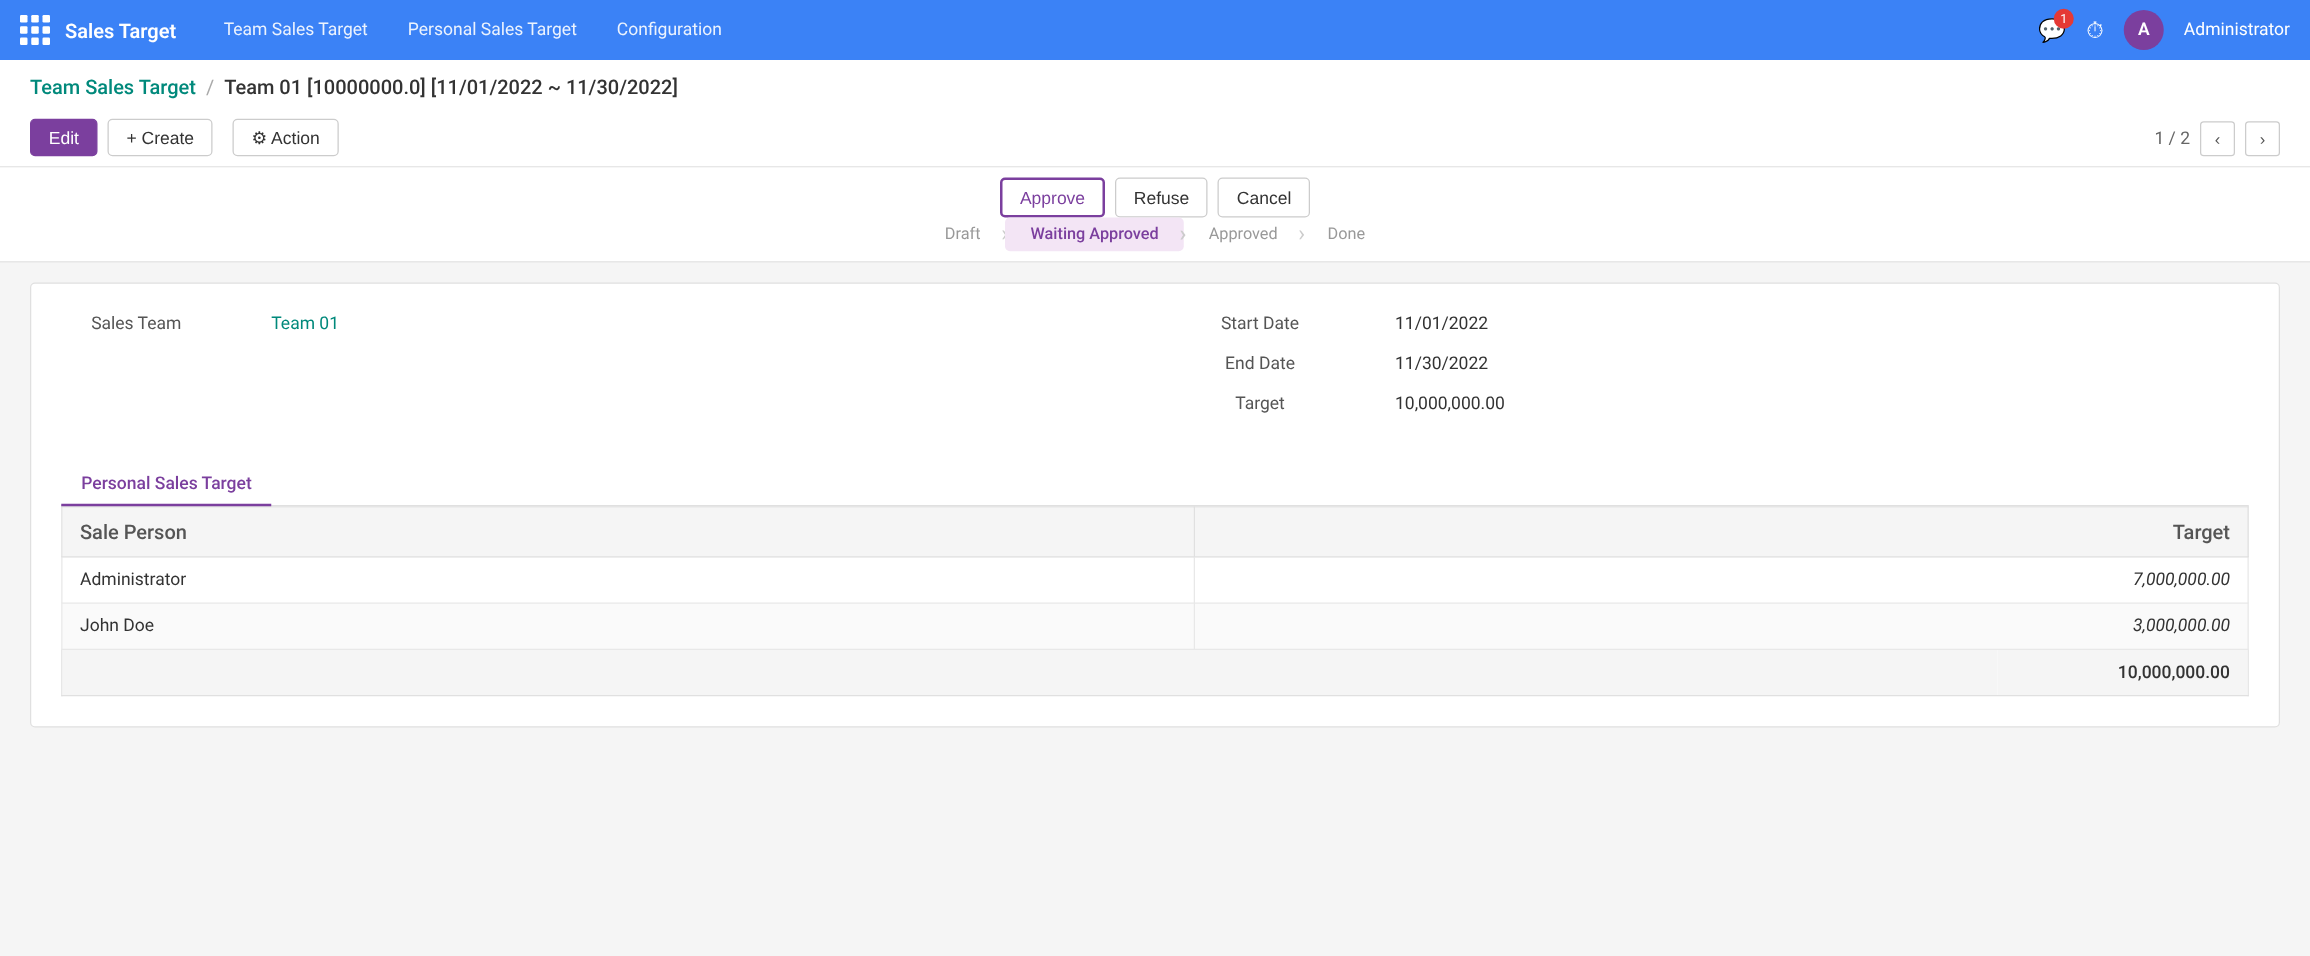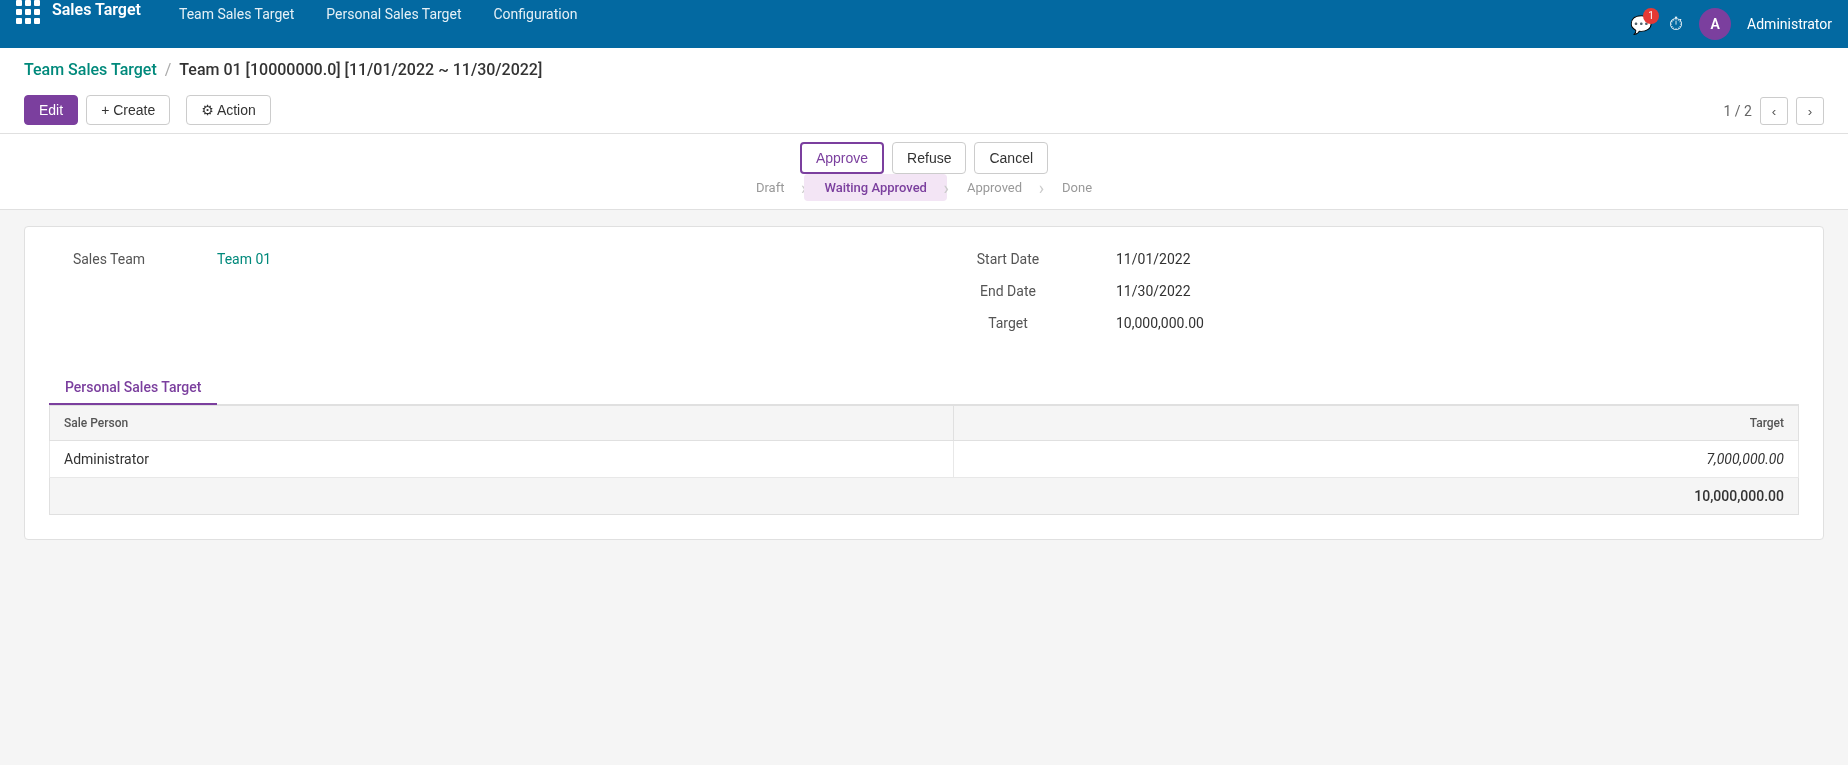--- a/index.html
+++ b/index.html
@@ -1,21 +1,22 @@
 <!DOCTYPE html>
 <html><head>
   <meta charset="utf-8">
   <style>
     * { box-sizing: border-box; margin: 0; padding: 0; }
     body { font-family: -apple-system, BlinkMacSystemFont, 'Segoe UI', Roboto, sans-serif; font-size: 14px; background: #f5f5f5; color: #333; }
 
     
     .topnav {
-      background: #0369a1;
-      display: flex;
+      background: #3b82f6;
+      display: flex;
+      align-items: center;
       padding: 0 16px;
       height: 48px;
       color: white;
     }
     .topnav-grid-icon {
       margin-right: 12px;
       cursor: pointer;
       display: flex;
       flex-direction: column;
       gap: 3px;
@@ -291,21 +292,21 @@
     
     .data-table {
       width: 100%;
       border-collapse: collapse;
       margin-top: 0;
     }
     .data-table th {
       background: #f5f5f5;
       border: 1px solid #e0e0e0;
       padding: 10px 14px;
-      font-size: 12px;
+      font-size: 16px;
       font-weight: 500;
       color: #555;
       text-align: left;
     }
     .data-table th.right {
       text-align: right;
     }
     .data-table td {
       border: 1px solid #e8e8e8;
       padding: 10px 14px;
@@ -454,20 +455,24 @@
         <tr>
           <th>Sale Person</th>
           <th class="right">Target</th>
         </tr>
       </thead>
       <tbody id="table-body">
       <tr>
             <td>Administrator</td>
             <td class="right">7,000,000.00</td>
           </tr>
+          <tr>
+            <td>John Doe</td>
+            <td class="right">3,000,000.00</td>
+          </tr>
         </tbody>
     </table>
 
     <div class="table-footer">
       <div class="table-footer-left"></div>
       <div class="table-footer-right">10,000,000.00</div>
     </div>
 
   </div>
 </div>

